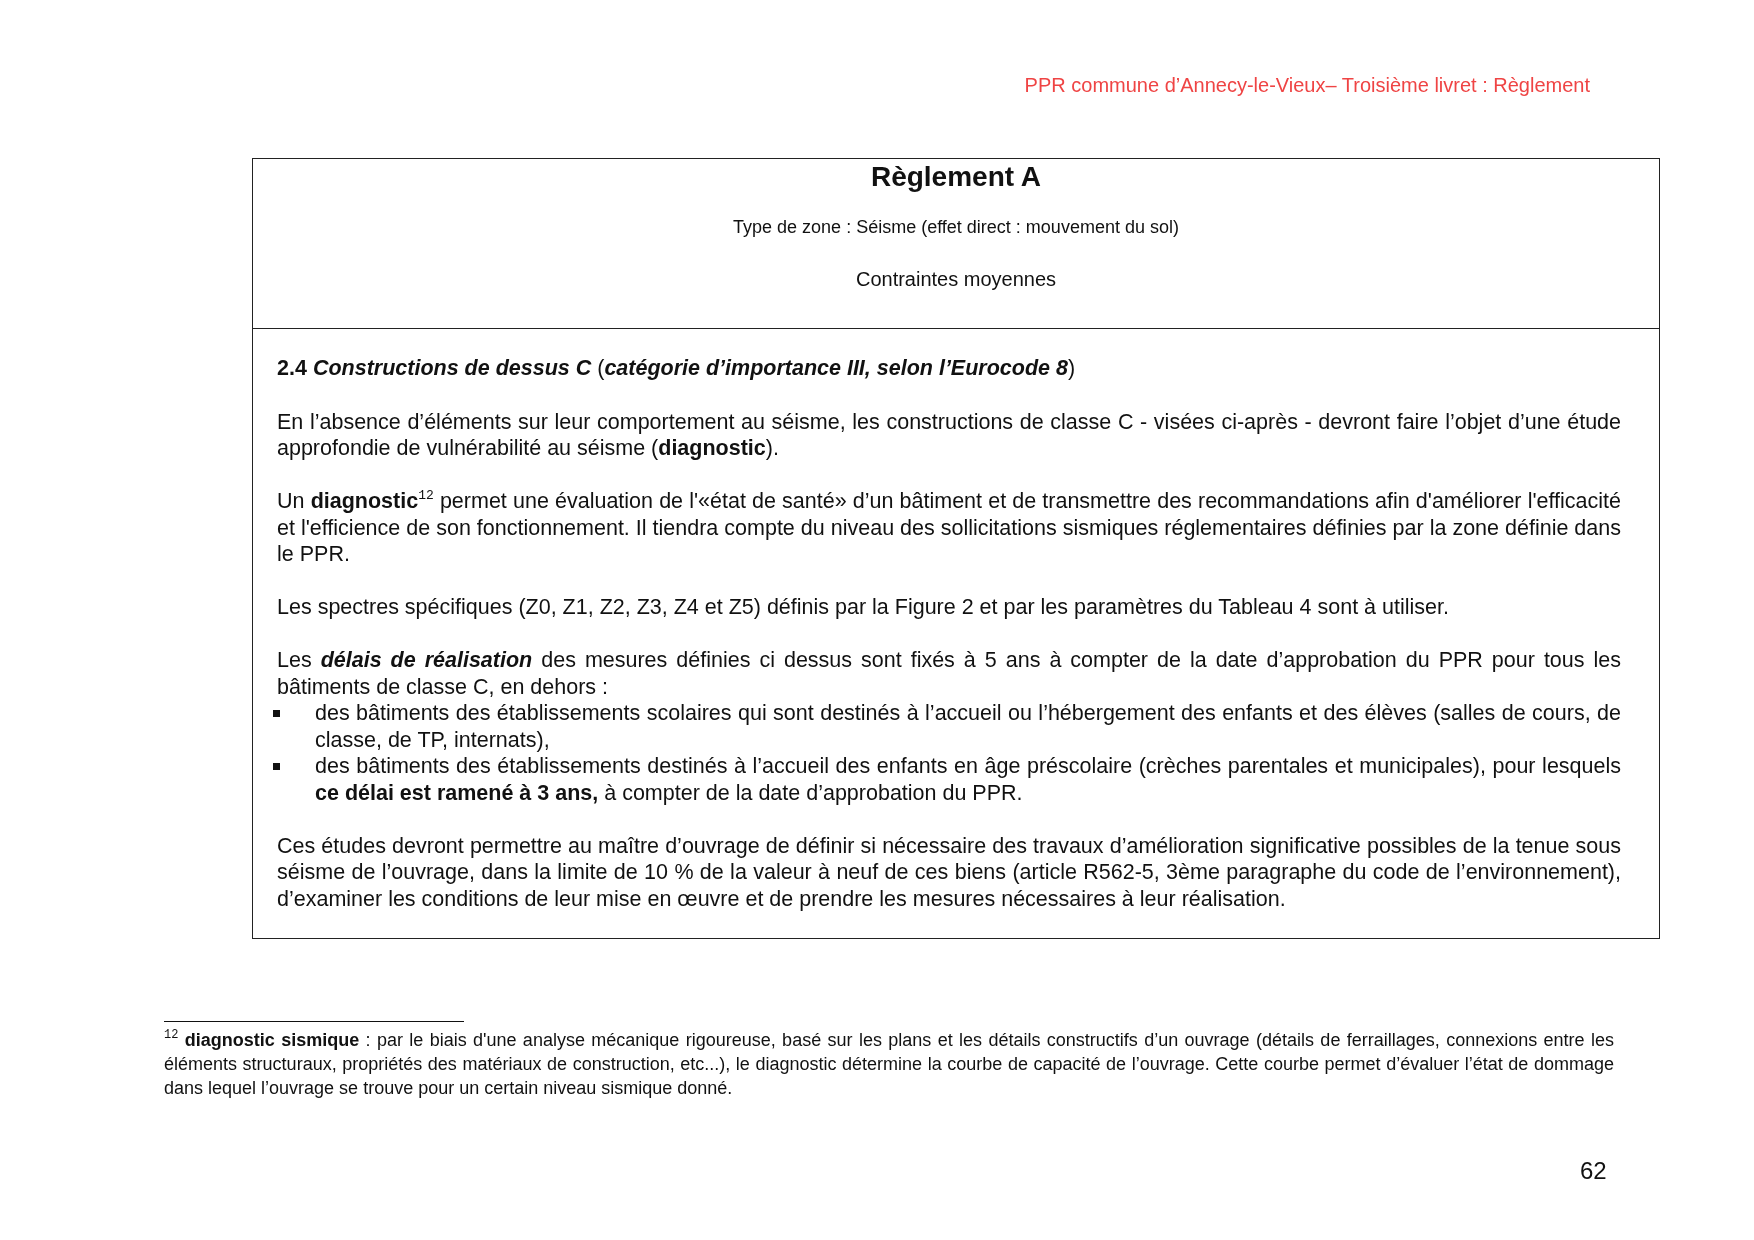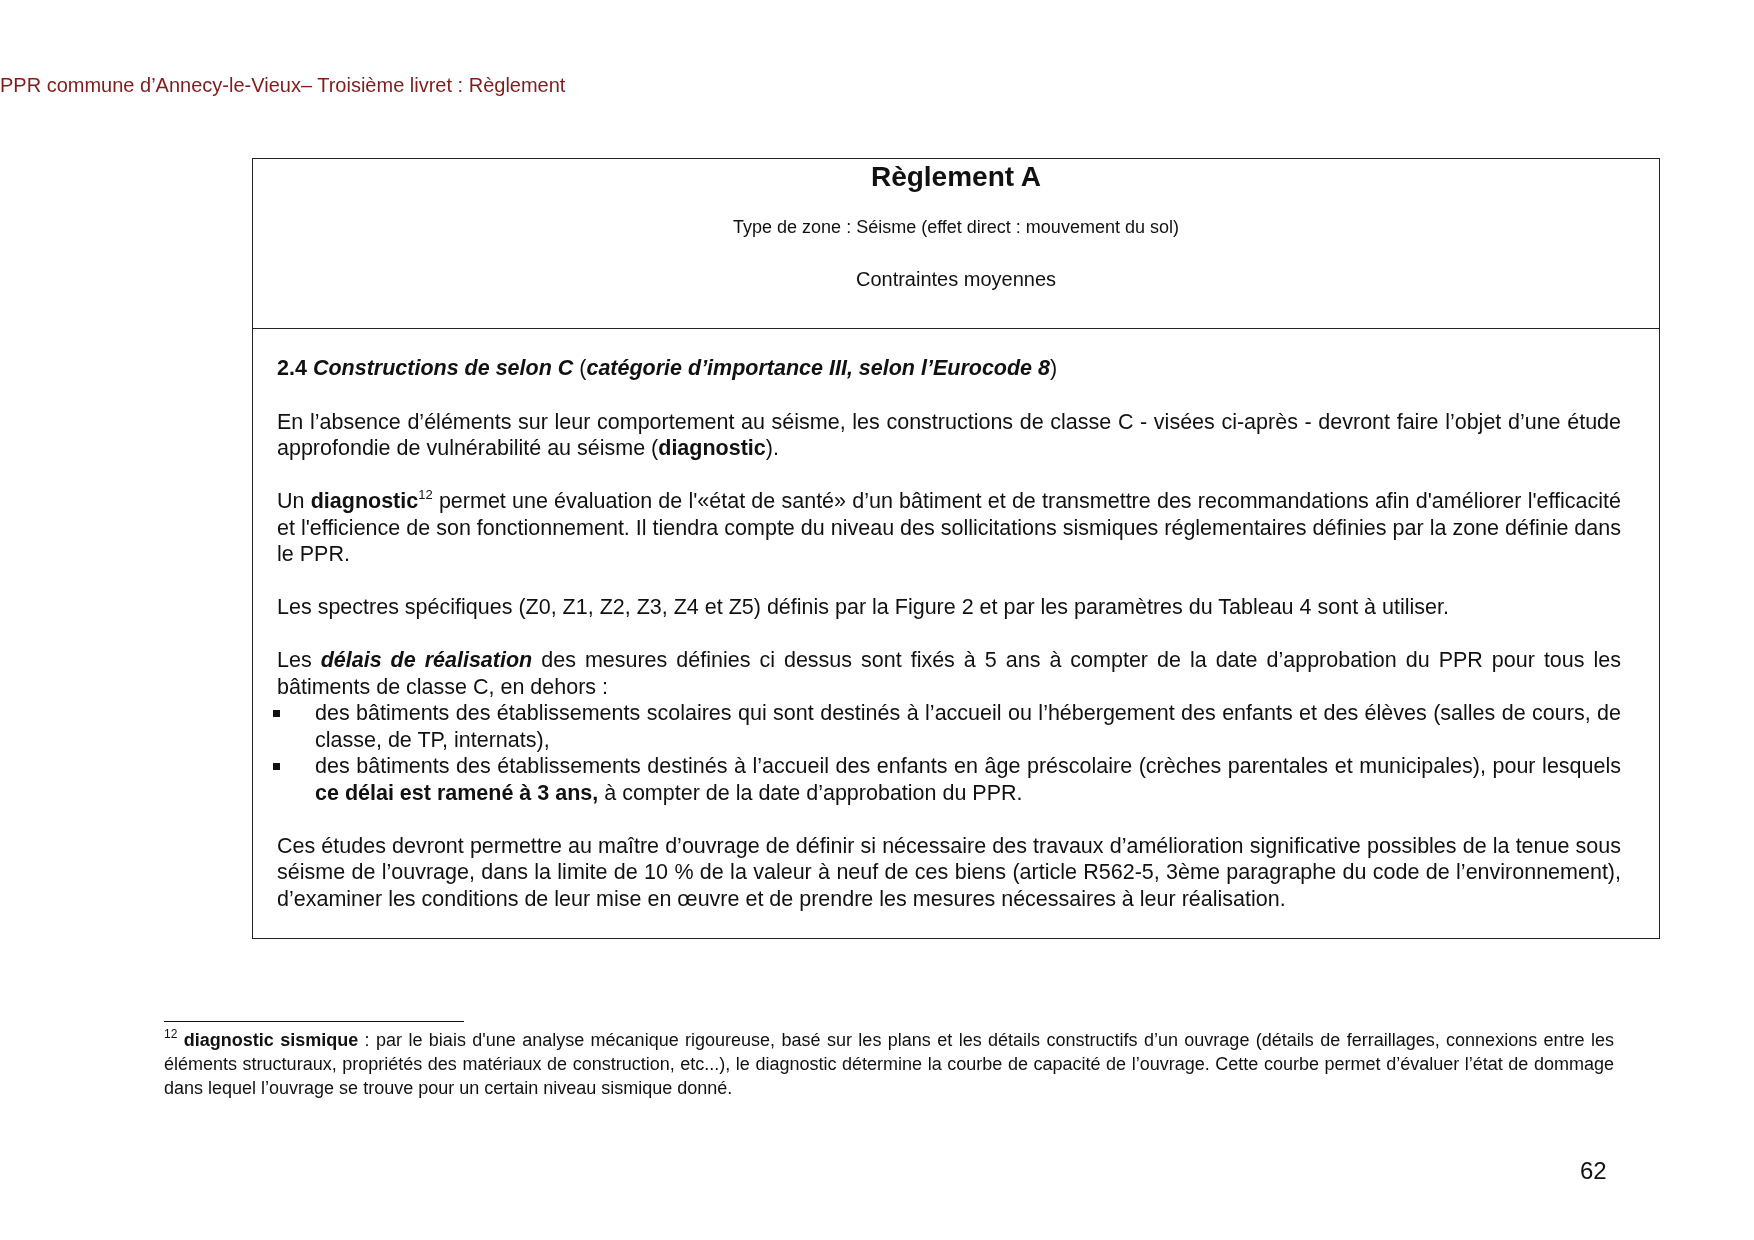--- a/index.html
+++ b/index.html
@@ -1,40 +1,40 @@
 <!DOCTYPE html>
 <html><head>
 <meta charset="utf-8">
 <style>
   html, body { margin: 0; padding: 0; background: #ffffff; }
   body {
     width: 1754px; height: 1240px; position: relative; overflow: hidden;
     font-family: "Liberation Sans", sans-serif; color: #111111;
   }
   .running-header {
-    position: absolute; top: 74px; left: 0; width: 1590px; text-align: left;
-    font-size: 20px; color: #7f1d1d;
+    position: absolute; top: 74px; left: 0; width: 1590px; text-align: right;
+    font-size: 20px; color: #ef4444;
   }
   .rule-box {
     position: absolute; left: 252px; top: 158px; width: 1408px;
     border: 1.5px solid #222; box-sizing: border-box;
   }
   .box-head {
     border-bottom: 1.5px solid #222; height: 170px; box-sizing: border-box;
     text-align: center; padding-top: 3px;
   }
   .box-title { font-weight: bold; font-size: 28px; margin: 0; line-height: 30px; }
   .box-type { font-size: 18px; margin-top: 22px; line-height: 26px; }
   .box-sub { font-weight: normal; font-size: 20px; margin-top: 24px; line-height: 30px; }
   .box-body { padding: 26px 38px 26px 24px; font-size: 21.5px; line-height: 26.5px; text-align: justify; }
   .box-body p { margin: 0 0 26.5px 0; }
   .section-title { font-weight: bold; margin-bottom: 27px !important; }
   .section-title .ital { font-style: italic; }
   .section-title .normal { font-weight: normal; }
-  sup { font-size: 13px; vertical-align: 9px; line-height: 0; }
+  sup { font-size: 13px; vertical-align: 9px; line-height: 0; font-family: Liberation Mono, monospace; }
   ul.bullets { list-style: none; margin: 0 0 26.5px 0; padding: 0; }
   ul.bullets li { position: relative; padding-left: 38px; }
   ul.bullets li::before {
     content: ""; position: absolute; left: -4px; top: 10px; width: 7px; height: 7px; background: #111;
   }
   .footnote-rule {
     position: absolute; left: 164px; top: 1021px; width: 300px; border-top: 1.5px solid #111;
   }
   .footnote {
     position: absolute; left: 164px; top: 1028px; width: 1450px;
@@ -51,21 +51,21 @@
 
 <div class="running-header">PPR commune d’Annecy-le-Vieux– Troisième livret : Règlement</div>
 
 <div class="rule-box">
   <div class="box-head">
     <div class="box-title">Règlement A</div>
     <div class="box-type">Type de zone : Séisme (effet direct : mouvement du sol)</div>
     <div class="box-sub">Contraintes moyennes</div>
   </div>
   <div class="box-body">
-    <p class="section-title"><span>2.4</span> <span class="ital">Constructions de selon C</span><span class="normal"> (</span><span class="ital">catégorie d’importance III, selon l’Eurocode 8</span><span class="normal">)</span></p>
+    <p class="section-title"><span>2.4</span> <span class="ital">Constructions de dessus C</span><span class="normal"> (</span><span class="ital">catégorie d’importance III, selon l’Eurocode 8</span><span class="normal">)</span></p>
 
     <p><span>En l’absence d’éléments sur leur comportement au séisme, les constructions de classe C - visées ci-après - devront faire l’objet d’une étude approfondie de vulnérabilité au séisme (</span><b>diagnostic</b><span>).</span></p>
 
     <p><span>Un </span><b>diagnostic</b><sup>12</sup><span>  permet une évaluation de l'«état de santé» d’un bâtiment et de transmettre des recommandations afin d'améliorer l'efficacité et l'efficience de son fonctionnement. Il tiendra compte du niveau des sollicitations sismiques réglementaires définies par la zone définie dans le PPR.</span></p>
 
     <p>Les spectres spécifiques (Z0, Z1, Z2, Z3, Z4 et Z5) définis par la Figure 2 et par les paramètres du Tableau 4 sont à utiliser.</p>
 
     <p style="margin-bottom:0"><span>Les </span><b><i>délais de réalisation</i></b><span> des mesures définies ci dessus sont fixés à 5 ans à compter de la date d’approbation du PPR pour tous les bâtiments de classe C, en dehors :</span></p>
 
     <ul class="bullets">

